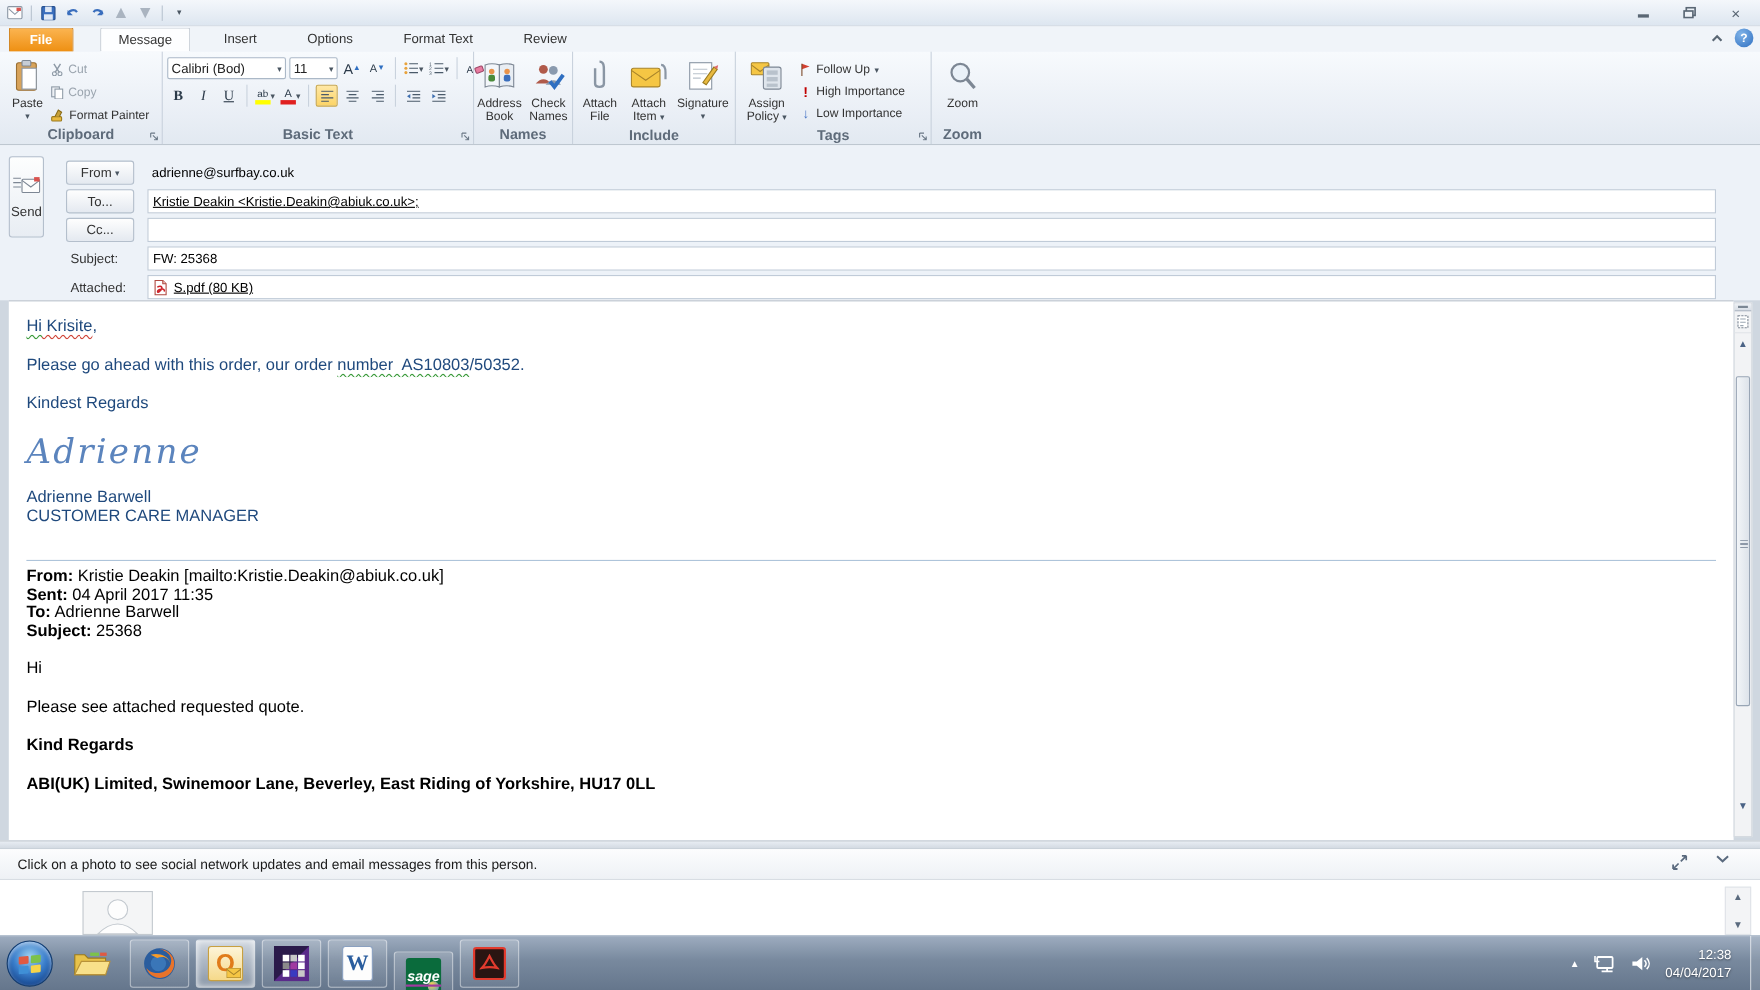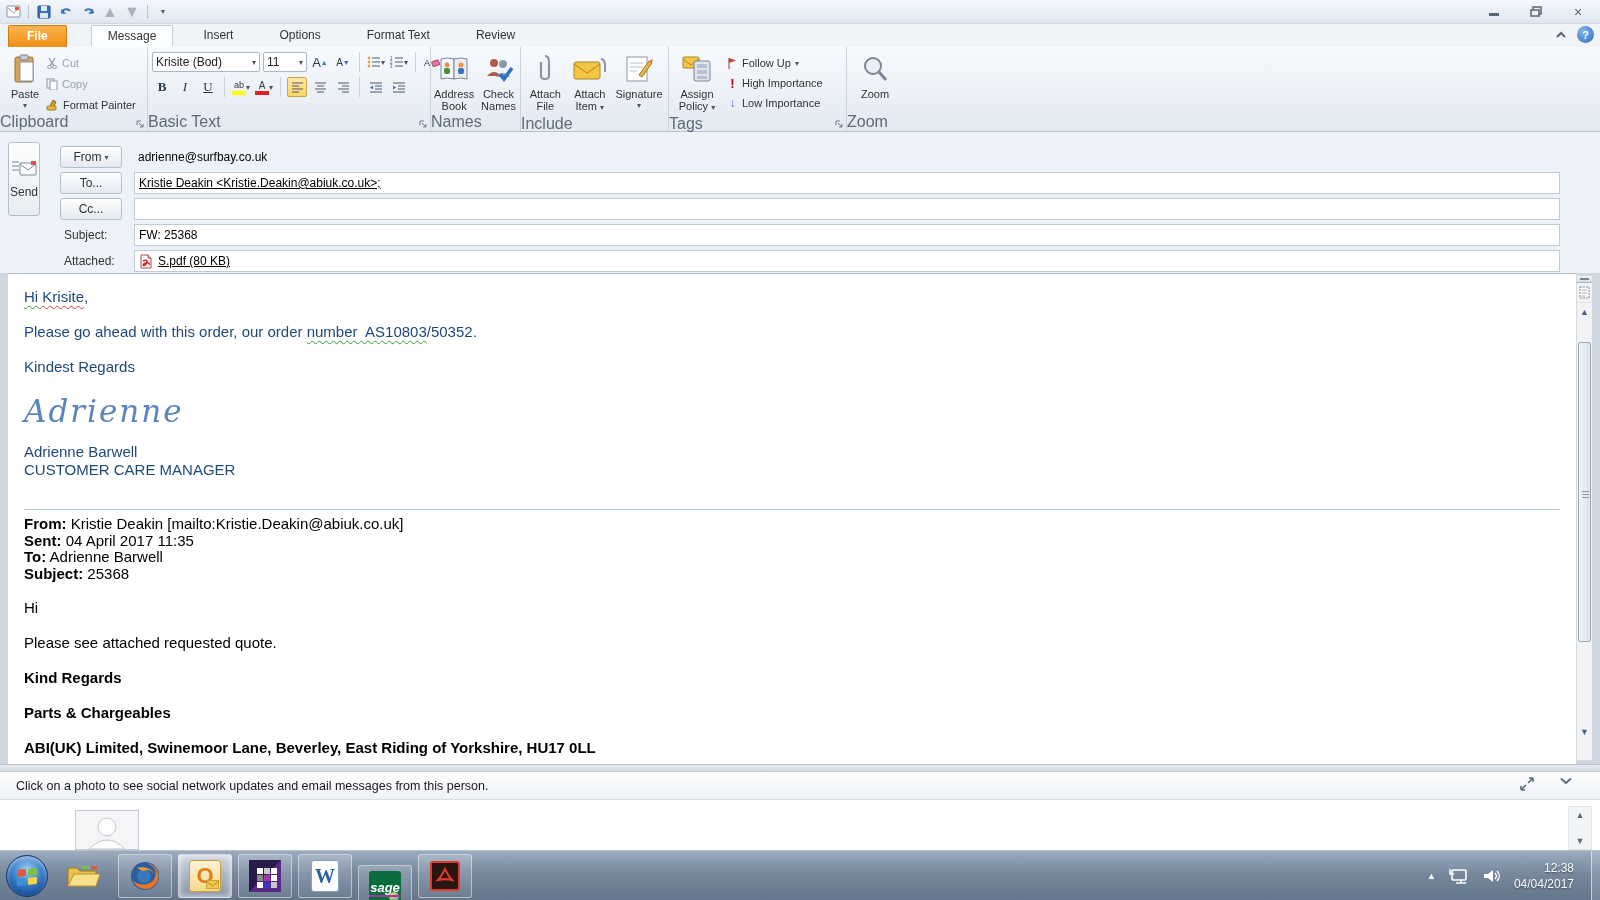--- a/index.html
+++ b/index.html
@@ -28,21 +28,21 @@
     border-radius:2px 2px 0 0; }
   .tabrow-right { position:absolute; right:6px; top:2px; display:flex; gap:10px; align-items:center; }
   .help-orb { width:17px; height:17px; border-radius:50%; background:radial-gradient(circle at 35% 30%,#7fb3e8,#2f6fc1);
     color:#fff; font-size:11px; font-weight:bold; display:flex; align-items:center; justify-content:center; }
 
   
   .ribbon { position:absolute; left:0; top:47px; width:1600px; height:85px;
     background:linear-gradient(#f7fafd,#e9eef5 70%,#e2e9f1); border-bottom:1px solid #b9c2cc; display:flex; }
   .rgroup { position:relative; border-right:1px solid #c9d2dd; display:flex; flex-direction:column; height:100%; }
   .rg-content { flex:1; display:flex; padding:3px 4px 0; }
-  .rg-label { height:17px; font-size:16px; color:#5e6b7a; line-height:16px; }
+  .rg-label { height:17px; font-size:13px; color:#5e6b7a; text-align:center; line-height:16px;font-weight:bold; }
   .launcher { position:absolute; right:3px; bottom:3px; }
   .bigbtn { display:flex; flex-direction:column; align-items:center; font-size:11px; color:#333;
     padding:2px 3px; text-align:center; line-height:12px; border-radius:2px; }
   .bigbtn .bicon { height:34px; display:flex; align-items:center; justify-content:center; margin-bottom:2px; }
   .caret { font-size:8px; color:#4a5662; }
   .smallrow { display:flex; align-items:center; gap:4px; font-size:11px; color:#333; height:18px; }
   .smallrow.dim { color:#9aa4ae; }
   .clip-col { display:flex; flex-direction:column; justify-content:flex-start; gap:3px; padding-top:4px; }
 
   .bt-col { display:flex; flex-direction:column; gap:5px; padding-top:2px; }
@@ -260,21 +260,21 @@
           <path d="M1 1 H5 M1 1 V5 M3 3 L7 7 M7 4 V7 H4" stroke="#6b7886" fill="none"></path>
         </svg>
       </span>
   </div>
 
   <div class="rgroup" style="width:283px;">
     <div class="rg-content">
       <div class="bt-col">
         <div class="bt-row">
           <div class="combo" style="width:108px;">
-            <span style="overflow:hidden; white-space:nowrap;">Krisite (Bod)</span>
+            <span style="overflow:hidden; white-space:nowrap;">Calibri (Bod)</span>
             <span class="cbx">▾</span>
           </div>
           <div class="combo" style="width:44px;">
             <span>11</span>
             <span class="cbx">▾</span>
           </div>
           <div class="tbtn">
               <span style="font-size:13px;">A</span>
               <span style="font-size:7px; color:#2f6fc1;">▲</span>
             </div>
@@ -564,21 +564,20 @@
     <hr class="qdivider">
 
     <div class="quoted">
       <div class="qh"><span class="qlabel">From:</span><span class="keepws"> Kristie Deakin [mailto:Kristie.Deakin@abiuk.co.uk]</span></div>
       <div class="qh"><span class="qlabel">Sent:</span><span class="keepws"> 04 April 2017 11:35</span></div>
       <div class="qh"><span class="qlabel">To:</span><span class="keepws"> Adrienne Barwell</span></div>
       <div class="qh" style="margin-bottom:17px;"><span class="qlabel">Subject:</span><span class="keepws"> 25368</span></div>
       <p>Hi</p>
       <p>Please see attached requested quote.</p>
       <p class="bold">Kind Regards</p>
-      <p class="bold">Parts &amp; Chargeables</p>
       <p class="bold" style="margin-top:17px;">ABI(UK) Limited, Swinemoor Lane, Beverley, East Riding of Yorkshire, HU17 0LL</p>
     </div>
   </div>
 
   <div class="vscroll">
     <div class="vs-split">
         <i></i>
       </div>
     <div class="vs-ruler">
       <svg width="11" height="13">

